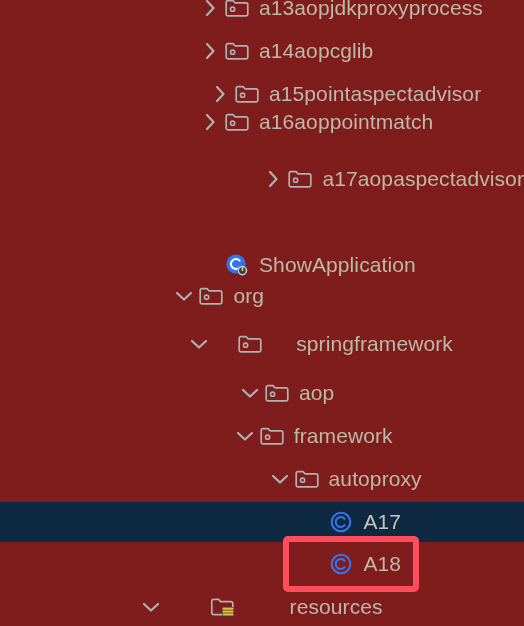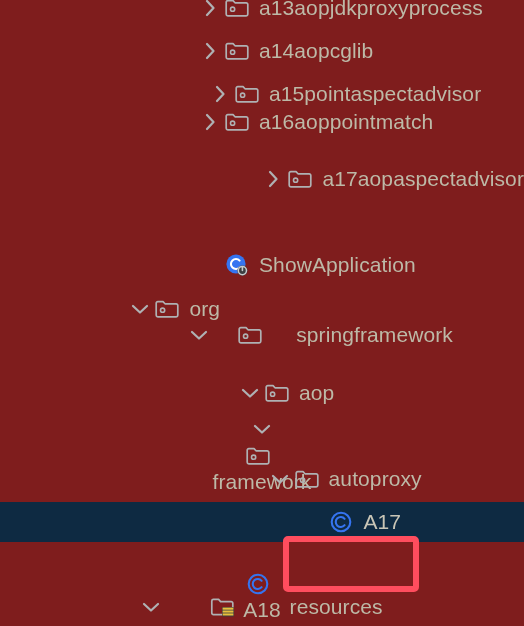--- a/index.html
+++ b/index.html
@@ -153,36 +153,36 @@
         <svg viewBox="0 0 28 28" fill="none" xmlns="http://www.w3.org/2000/svg">
           <circle cx="13" cy="13" r="9.6" fill="#3574f0"></circle>
           <path d="M16.6 9.6 a5 5 0 1 0 0 6.8" stroke="#ffffff" stroke-width="2.1" fill="none" stroke-linecap="round"></path>
           <circle cx="19.4" cy="19.6" r="5.1" fill="#3c3f41"></circle>
           <circle cx="19.4" cy="19.6" r="4.1" stroke="#c9ccce" stroke-width="1.5" fill="none"></circle>
           <path d="M19.4 15.9 V19.5" stroke="#c9ccce" stroke-width="1.6" stroke-linecap="round"></path>
         </svg>
       </span>
       <span class="label">ShowApplication</span>
     </div>
-    <div class="row" style="top: 289px;">
+    <div class="row" style="top: 276px; margin-left: 44px;">
       <div style="width: 127.4px; flex: 0 0 auto;"></div>
       <span class="chev">
         <svg viewBox="0 0 26 26" fill="none" xmlns="http://www.w3.org/2000/svg">
           <path d="M6 10 L13 16.5 L20 10" stroke="#afb1b3" stroke-width="2.2" stroke-linecap="round" stroke-linejoin="round"></path>
         </svg>
       </span>
       <span class="ico">
         <svg viewBox="0 0 28 28" fill="none" xmlns="http://www.w3.org/2000/svg">
           <path d="M3.2 8.2 a1.6 1.6 0 0 1 1.6-1.6 H10 l2 2.2 h11.2 a1.6 1.6 0 0 1 1.6 1.6 V20.2 a1.6 1.6 0 0 1-1.6 1.6 H4.8 A1.6 1.6 0 0 1 3.2 20.2 Z" stroke="#afb1b3" stroke-width="1.7" stroke-linejoin="round"></path>
           <circle cx="9.6" cy="15.2" r="2.1" stroke="#afb1b3" stroke-width="1.6" fill="none"></circle>
         </svg>
       </span>
       <span class="label">org</span>
     </div>
-    <div class="row" style="top: 315px; gap: 24px;">
+    <div class="row" style="top: 324px; gap: 24px;">
       <div style="width: 162.2px; flex: 0 0 auto;"></div>
       <span class="chev">
         <svg viewBox="0 0 26 26" fill="none" xmlns="http://www.w3.org/2000/svg">
           <path d="M6 10 L13 16.5 L20 10" stroke="#afb1b3" stroke-width="2.2" stroke-linecap="round" stroke-linejoin="round"></path>
         </svg>
       </span>
       <span class="ico">
         <svg viewBox="0 0 28 28" fill="none" xmlns="http://www.w3.org/2000/svg">
           <path d="M3.2 8.2 a1.6 1.6 0 0 1 1.6-1.6 H10 l2 2.2 h11.2 a1.6 1.6 0 0 1 1.6 1.6 V20.2 a1.6 1.6 0 0 1-1.6 1.6 H4.8 A1.6 1.6 0 0 1 3.2 20.2 Z" stroke="#afb1b3" stroke-width="1.7" stroke-linejoin="round"></path>
           <circle cx="9.6" cy="15.2" r="2.1" stroke="#afb1b3" stroke-width="1.6" fill="none"></circle>
@@ -198,21 +198,21 @@
         </svg>
       </span>
       <span class="ico">
         <svg viewBox="0 0 28 28" fill="none" xmlns="http://www.w3.org/2000/svg">
           <path d="M3.2 8.2 a1.6 1.6 0 0 1 1.6-1.6 H10 l2 2.2 h11.2 a1.6 1.6 0 0 1 1.6 1.6 V20.2 a1.6 1.6 0 0 1-1.6 1.6 H4.8 A1.6 1.6 0 0 1 3.2 20.2 Z" stroke="#afb1b3" stroke-width="1.7" stroke-linejoin="round"></path>
           <circle cx="9.6" cy="15.2" r="2.1" stroke="#afb1b3" stroke-width="1.6" fill="none"></circle>
         </svg>
       </span>
       <span class="label">aop</span>
     </div>
-    <div class="row" style="top: 416px; flex-direction: column;">
+    <div class="row" style="top: 416px;">
       <div style="width: 231.8px; flex: 0 0 auto;"></div>
       <span class="chev">
         <svg viewBox="0 0 26 26" fill="none" xmlns="http://www.w3.org/2000/svg">
           <path d="M6 10 L13 16.5 L20 10" stroke="#afb1b3" stroke-width="2.2" stroke-linecap="round" stroke-linejoin="round"></path>
         </svg>
       </span>
       <span class="ico">
         <svg viewBox="0 0 28 28" fill="none" xmlns="http://www.w3.org/2000/svg">
           <path d="M3.2 8.2 a1.6 1.6 0 0 1 1.6-1.6 H10 l2 2.2 h11.2 a1.6 1.6 0 0 1 1.6 1.6 V20.2 a1.6 1.6 0 0 1-1.6 1.6 H4.8 A1.6 1.6 0 0 1 3.2 20.2 Z" stroke="#afb1b3" stroke-width="1.7" stroke-linejoin="round"></path>
           <circle cx="9.6" cy="15.2" r="2.1" stroke="#afb1b3" stroke-width="1.6" fill="none"></circle>
@@ -239,21 +239,21 @@
       <div style="width: 301.4px; flex: 0 0 auto;"></div>
       <span class="chev none"></span>
       <span class="ico">
         <svg viewBox="0 0 28 28" fill="none" xmlns="http://www.w3.org/2000/svg">
           <circle cx="14" cy="14" r="9.3" stroke="#3574f0" stroke-width="2.1" fill="none"></circle>
           <path d="M17.6 10.8 a5 5 0 1 0 0 6.4" stroke="#3574f0" stroke-width="2.1" fill="none" stroke-linecap="round"></path>
         </svg>
       </span>
       <span class="label">A17</span>
     </div>
-    <div class="row" style="top: 544.4px; flex-direction: column;">
+    <div class="row" style="top: 544.4px;">
       <div style="width: 301.4px; flex: 0 0 auto;"></div>
       <span class="chev none"></span>
       <span class="ico">
         <svg viewBox="0 0 28 28" fill="none" xmlns="http://www.w3.org/2000/svg">
           <circle cx="14" cy="14" r="9.3" stroke="#3574f0" stroke-width="2.1" fill="none"></circle>
           <path d="M17.6 10.8 a5 5 0 1 0 0 6.4" stroke="#3574f0" stroke-width="2.1" fill="none" stroke-linecap="round"></path>
         </svg>
       </span>
       <span class="label">A18</span>
     </div>

